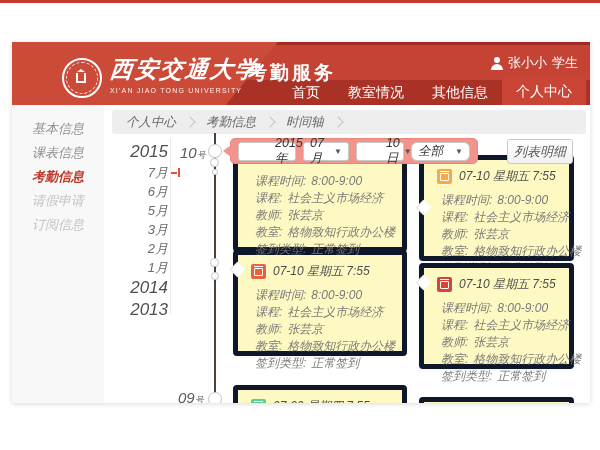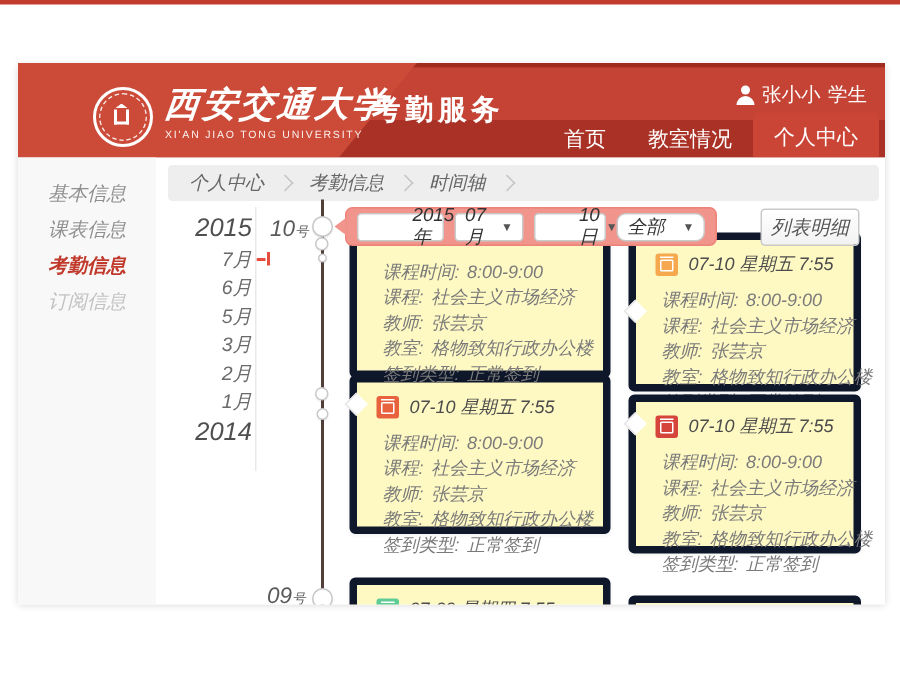--- a/index.html
+++ b/index.html
@@ -121,30 +121,32 @@
 
     <div class="user">
       <span class="user-icon"></span>
       <span>张小小</span>
       <span>学生</span>
     </div>
 
     <div class="nav">
       <div class="nav-item">首页</div>
       <div class="nav-item">教室情况</div>
+      <div class="nav-item">其他信息</div>
       <div class="nav-item active">个人中心</div>
     </div>
   </div>
 
   <div class="content">
 
     <div class="sidebar">
       <div class="side-item">基本信息</div>
       <div class="side-item">课表信息</div>
       <div class="side-item active">考勤信息</div>
+      <div class="side-item muted">请假申请</div>
       <div class="side-item muted">订阅信息</div>
     </div>
 
     <div class="crumbs">
       <span class="crumb">个人中心</span>
       <span class="chev"></span>
       <span class="crumb">考勤信息</span>
       <span class="chev"></span>
       <span class="crumb">时间轴</span>
       <span class="chev"></span>
@@ -152,20 +154,21 @@
 
     <div class="scale">
       <div class="yr">2015</div>
       <div class="mo"><span>7月</span><span class="mo-marker"></span></div>
       <div class="mo">6月</div>
       <div class="mo">5月</div>
       <div class="mo">3月</div>
       <div class="mo">2月</div>
       <div class="mo">1月</div>
       <div class="yr">2014</div>
+      <div class="yr">2013</div>
     </div>
     <div class="vsep"></div>
 
     <div class="daymark dm-10"><span>10</span><small>号</small></div>
     <div class="daymark dm-09"><span>09</span><small>号</small></div>
 
     <div class="tline"></div>
     <div class="node" style="left:196px;top:39px;width:14px;height:14px;"></div>
     <div class="node" style="left:198px;top:53px;width:9px;height:9px;"></div>
     <div class="node" style="left:200px;top:64px;width:6px;height:6px;"></div>

